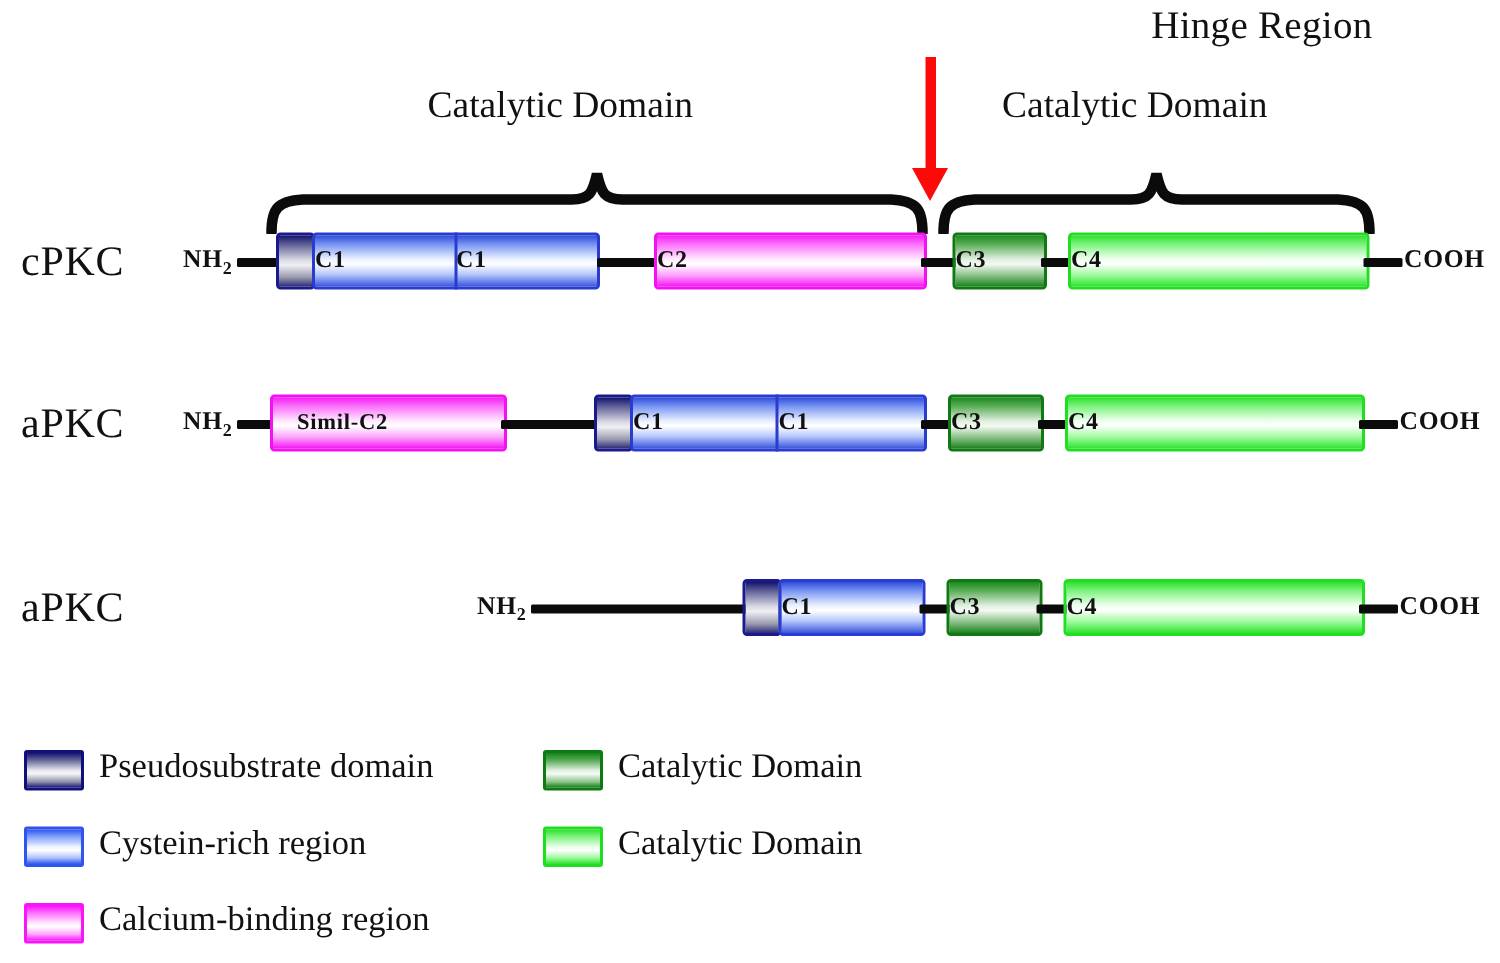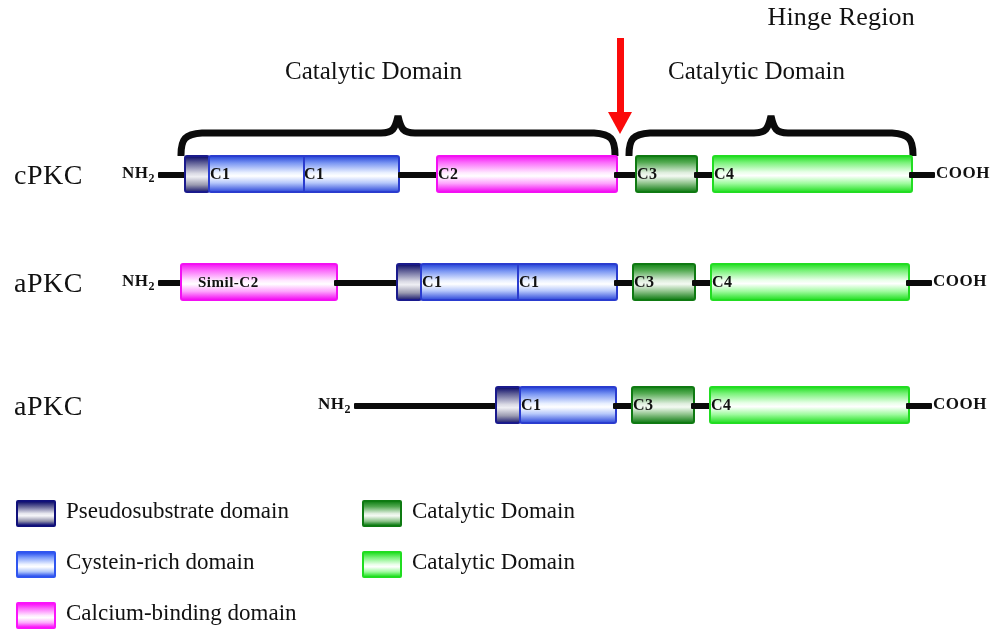--- a/index.html
+++ b/index.html
@@ -198,26 +198,26 @@
     <div class="term" style="left:933px;">COOH</div>
   </div>
 
   <div class="legend-item">
     <div class="swatch pseudo" style="left:16px;top:500px;"></div>
     <div class="legend-text" style="left:66px;top:498px;">Pseudosubstrate domain</div>
   </div>
 
   <div class="legend-item">
     <div class="swatch cys" style="left:16px;top:551px;"></div>
-    <div class="legend-text" style="left:66px;top:549px;">Cystein-rich domain</div>
+    <div class="legend-text" style="left:66px;top:549px;">Cystein-rich region</div>
   </div>
 
   <div class="legend-item">
     <div class="swatch calcium" style="left:16px;top:602px;"></div>
-    <div class="legend-text" style="left:66px;top:600px;">Calcium-binding domain</div>
+    <div class="legend-text" style="left:66px;top:600px;">Calcium-binding region</div>
   </div>
 
   <div class="legend-item">
     <div class="swatch cat-dark" style="left:362px;top:500px;"></div>
     <div class="legend-text" style="left:412px;top:498px;">Catalytic Domain</div>
   </div>
 
   <div class="legend-item">
     <div class="swatch cat-light" style="left:362px;top:551px;"></div>
     <div class="legend-text" style="left:412px;top:549px;">Catalytic Domain</div>

